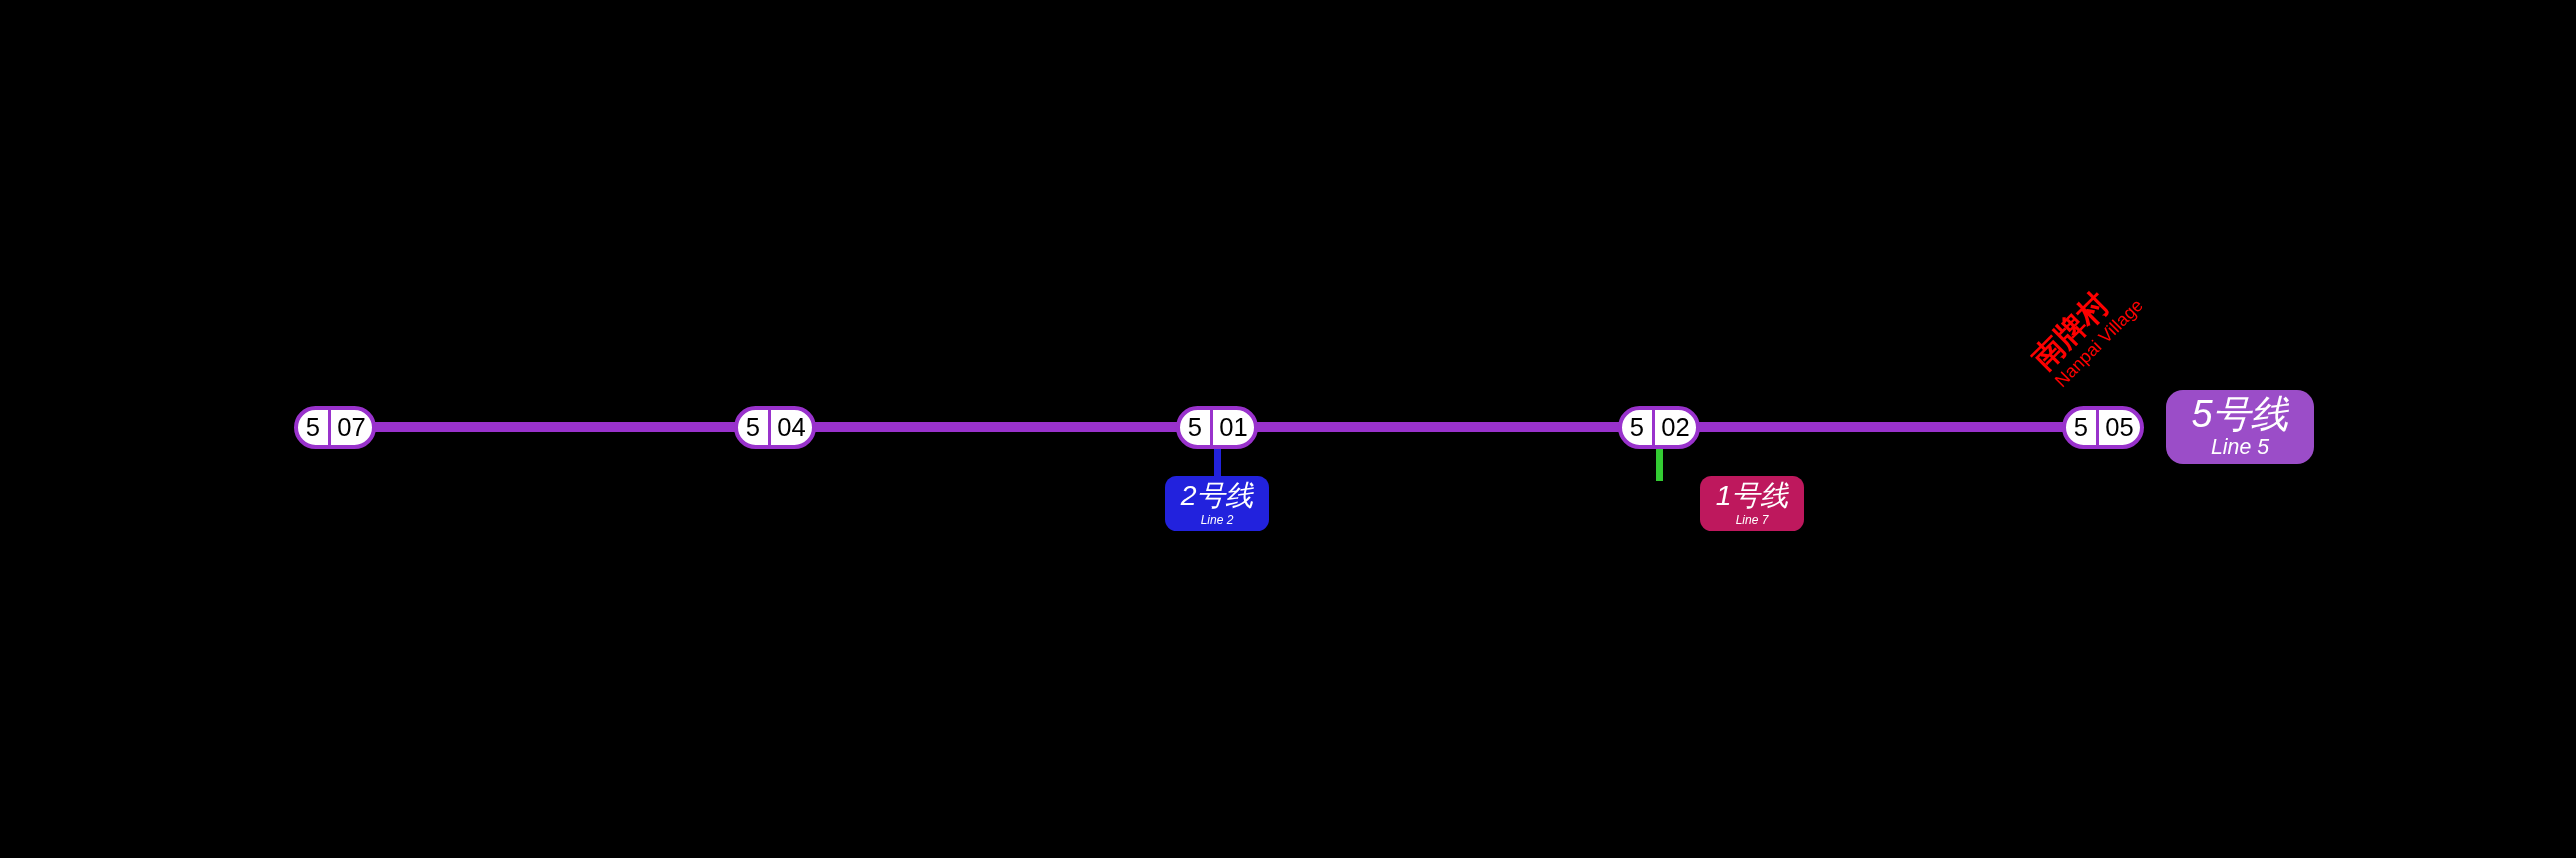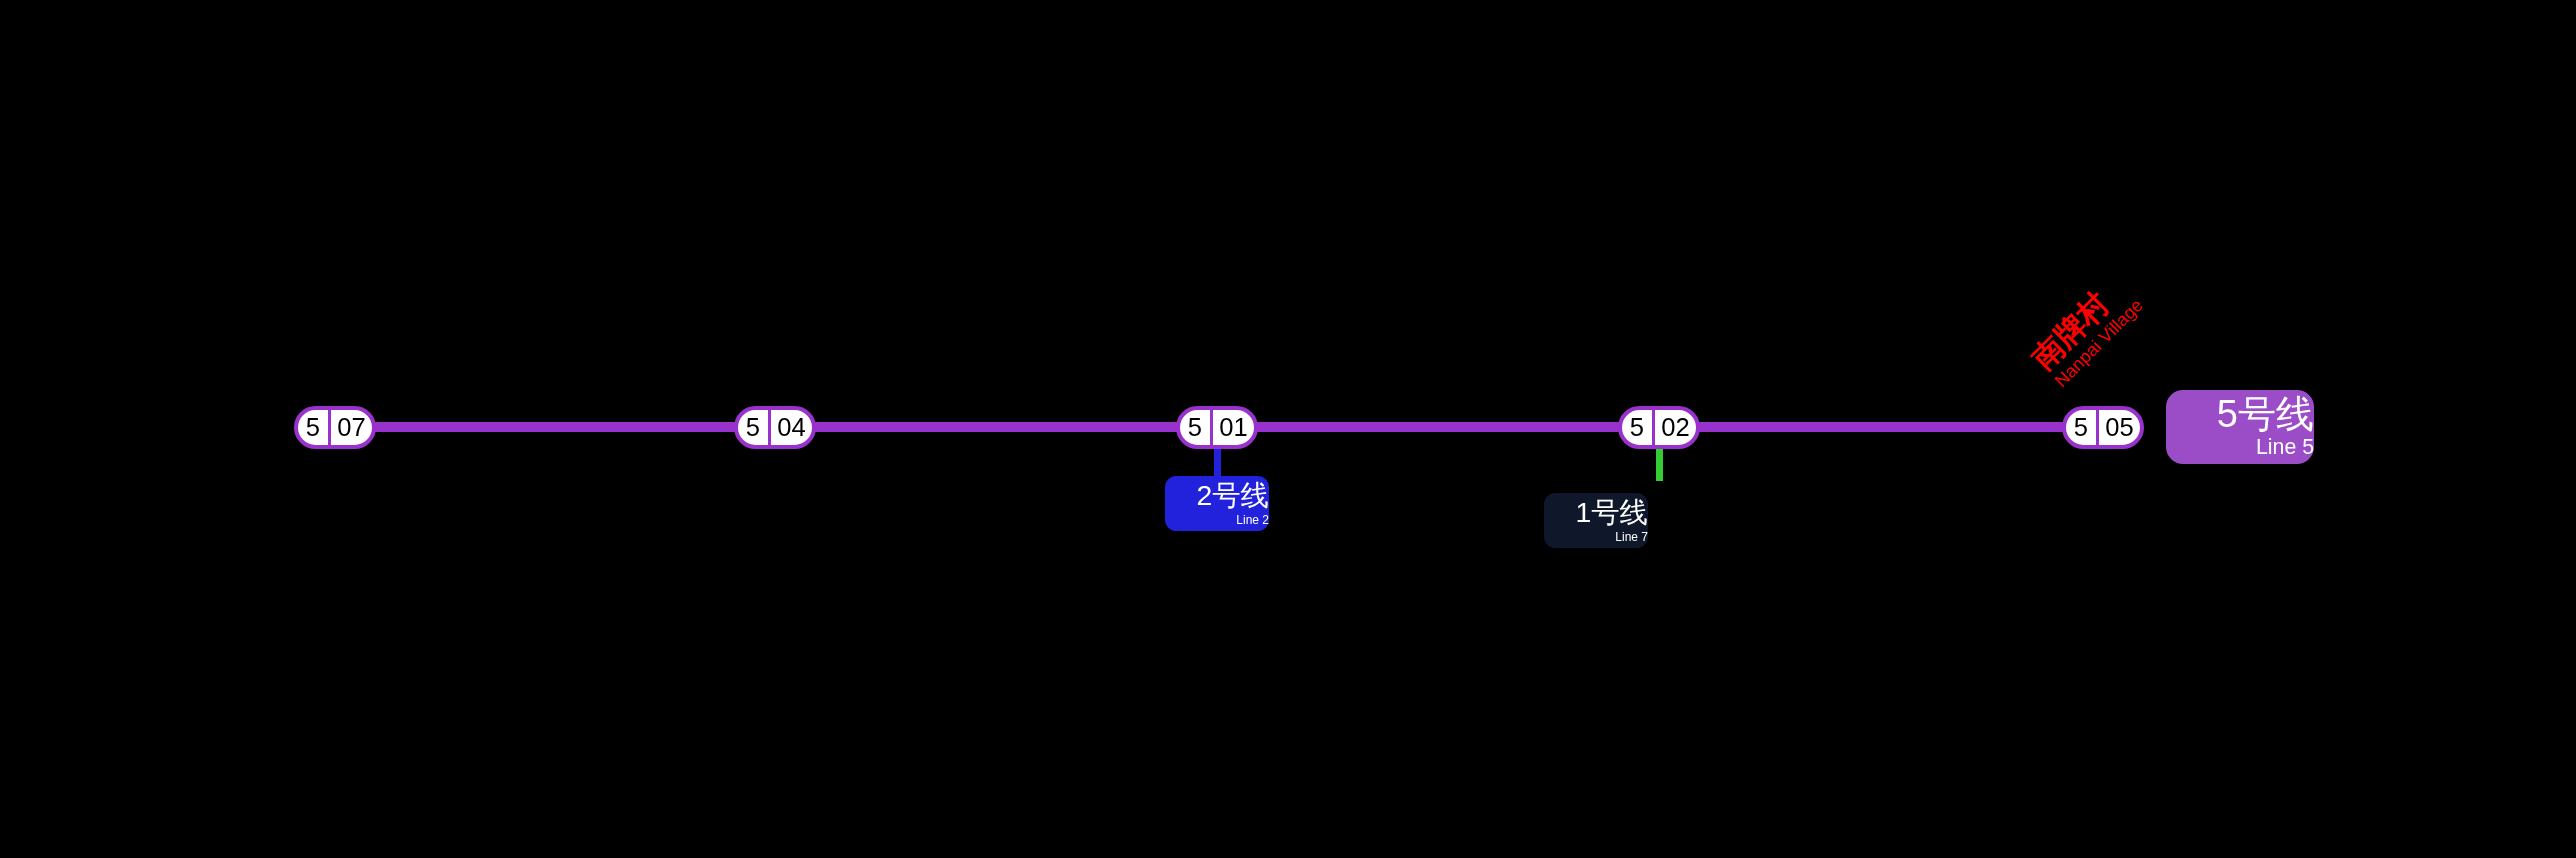--- a/index.html
+++ b/index.html
@@ -74,37 +74,38 @@
     height: 36px;
     z-index: 0;
   }
   .stub-line2 { left: 1214px; background: #2222DD; }
   .stub-line1 { left: 1656px; background: #33CC33; }
 
   
   .badge {
     position: absolute;
     color: #FFFFFF;
-    text-align: right;
+    text-align: center;
     z-index: 2;
     box-sizing: border-box;
+    font-style: italic;
   }
   .badge .zh { white-space: nowrap; }
   .badge .en { white-space: nowrap; }
   .badge-transfer {
     top: 476px;
     width: 104px;
     height: 55px;
     border-radius: 11.4px;
     padding-top: 4.3px;
   }
   .badge-transfer .zh { font-size: 28.4px; line-height: 31px; }
   .badge-transfer .en { font-size: 12px; line-height: 18.5px; }
   .badge-line2 { left: 1165px; background: #2222DD; }
-  .badge-line1 { left: 1544px; background: #0f172a; margin-top: 17px; }
+  .badge-line1 { left: 1700px; background: #be185d; }
 
   
   .badge-line5 {
     left: 2166px;
     top: 390px;
     width: 148px;
     height: 74px;
     border-radius: 17px;
     background: #9B4DC8;
     padding-top: 4.3px;

